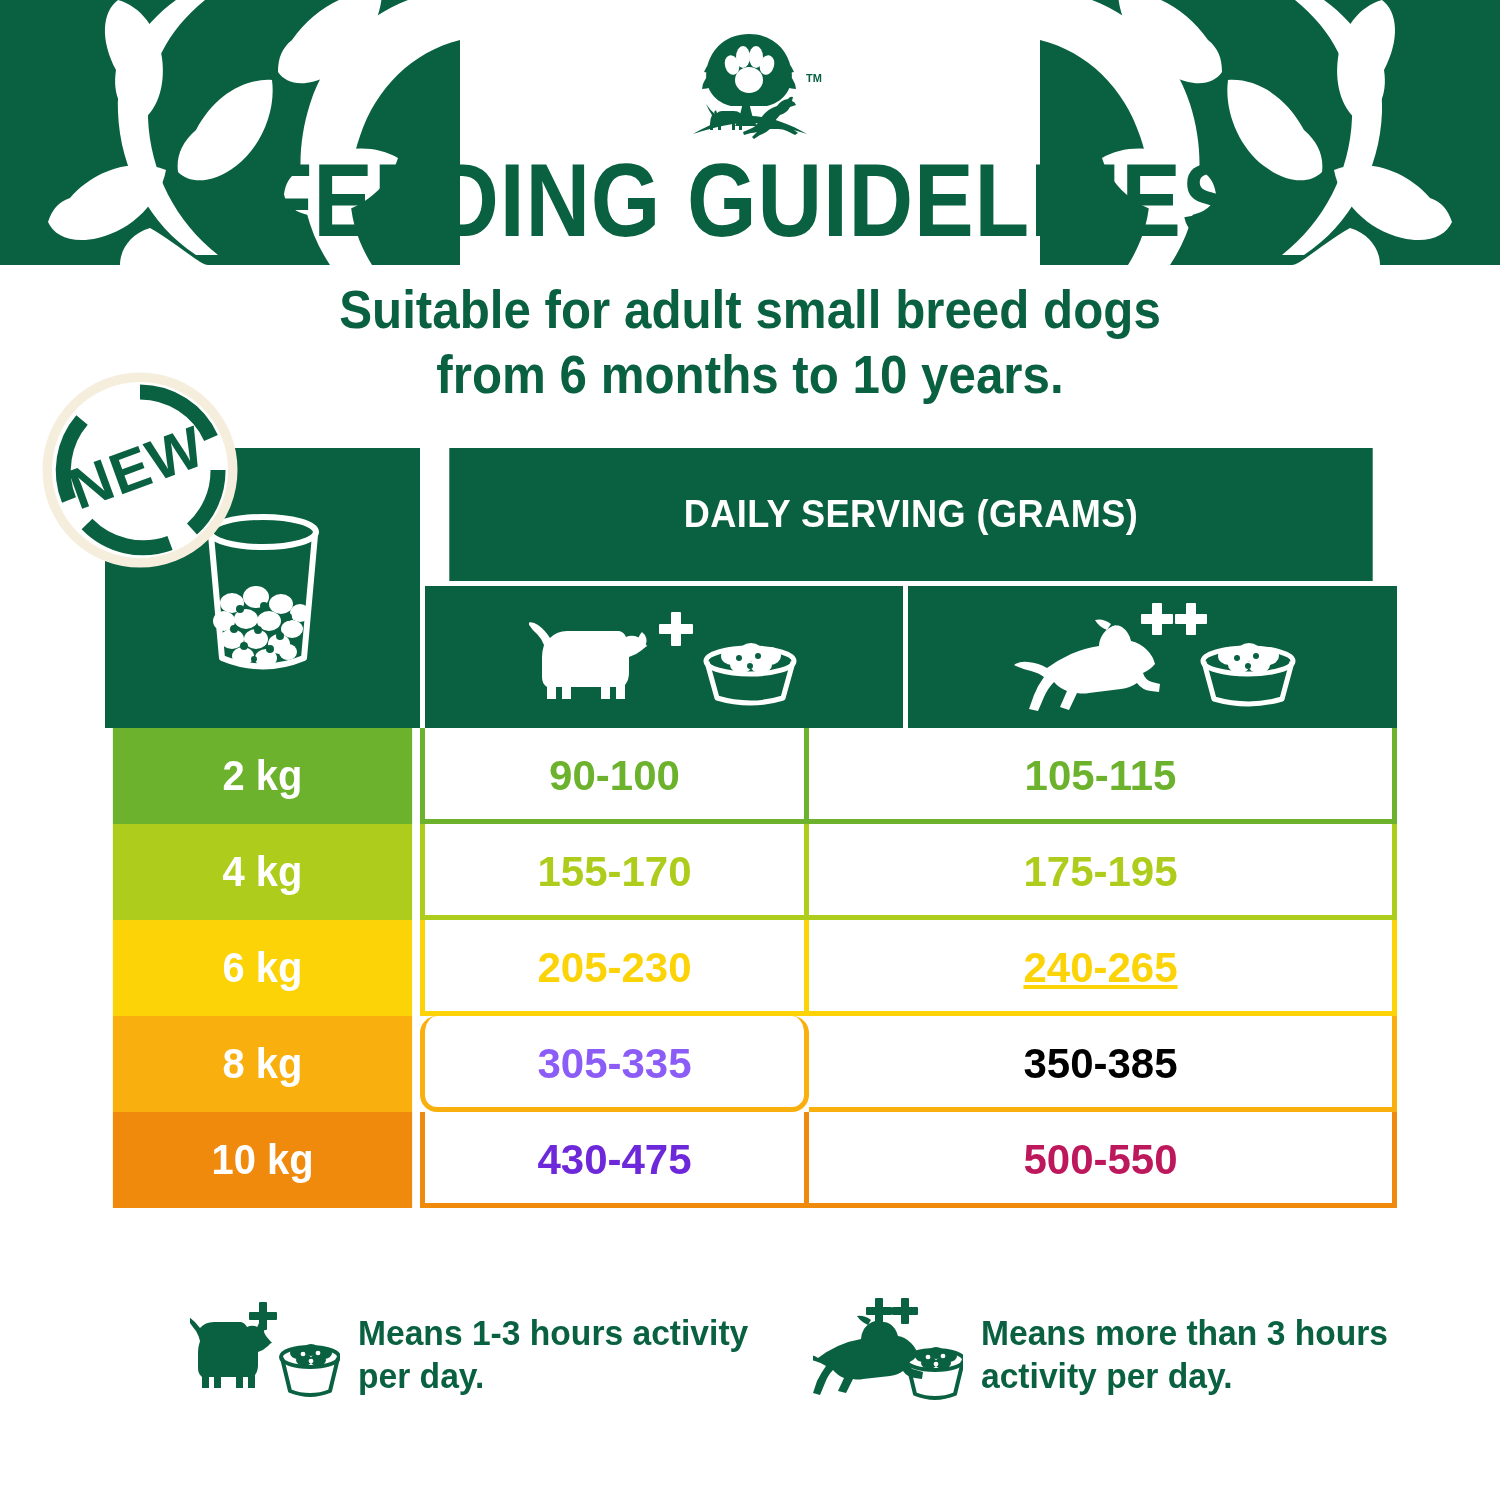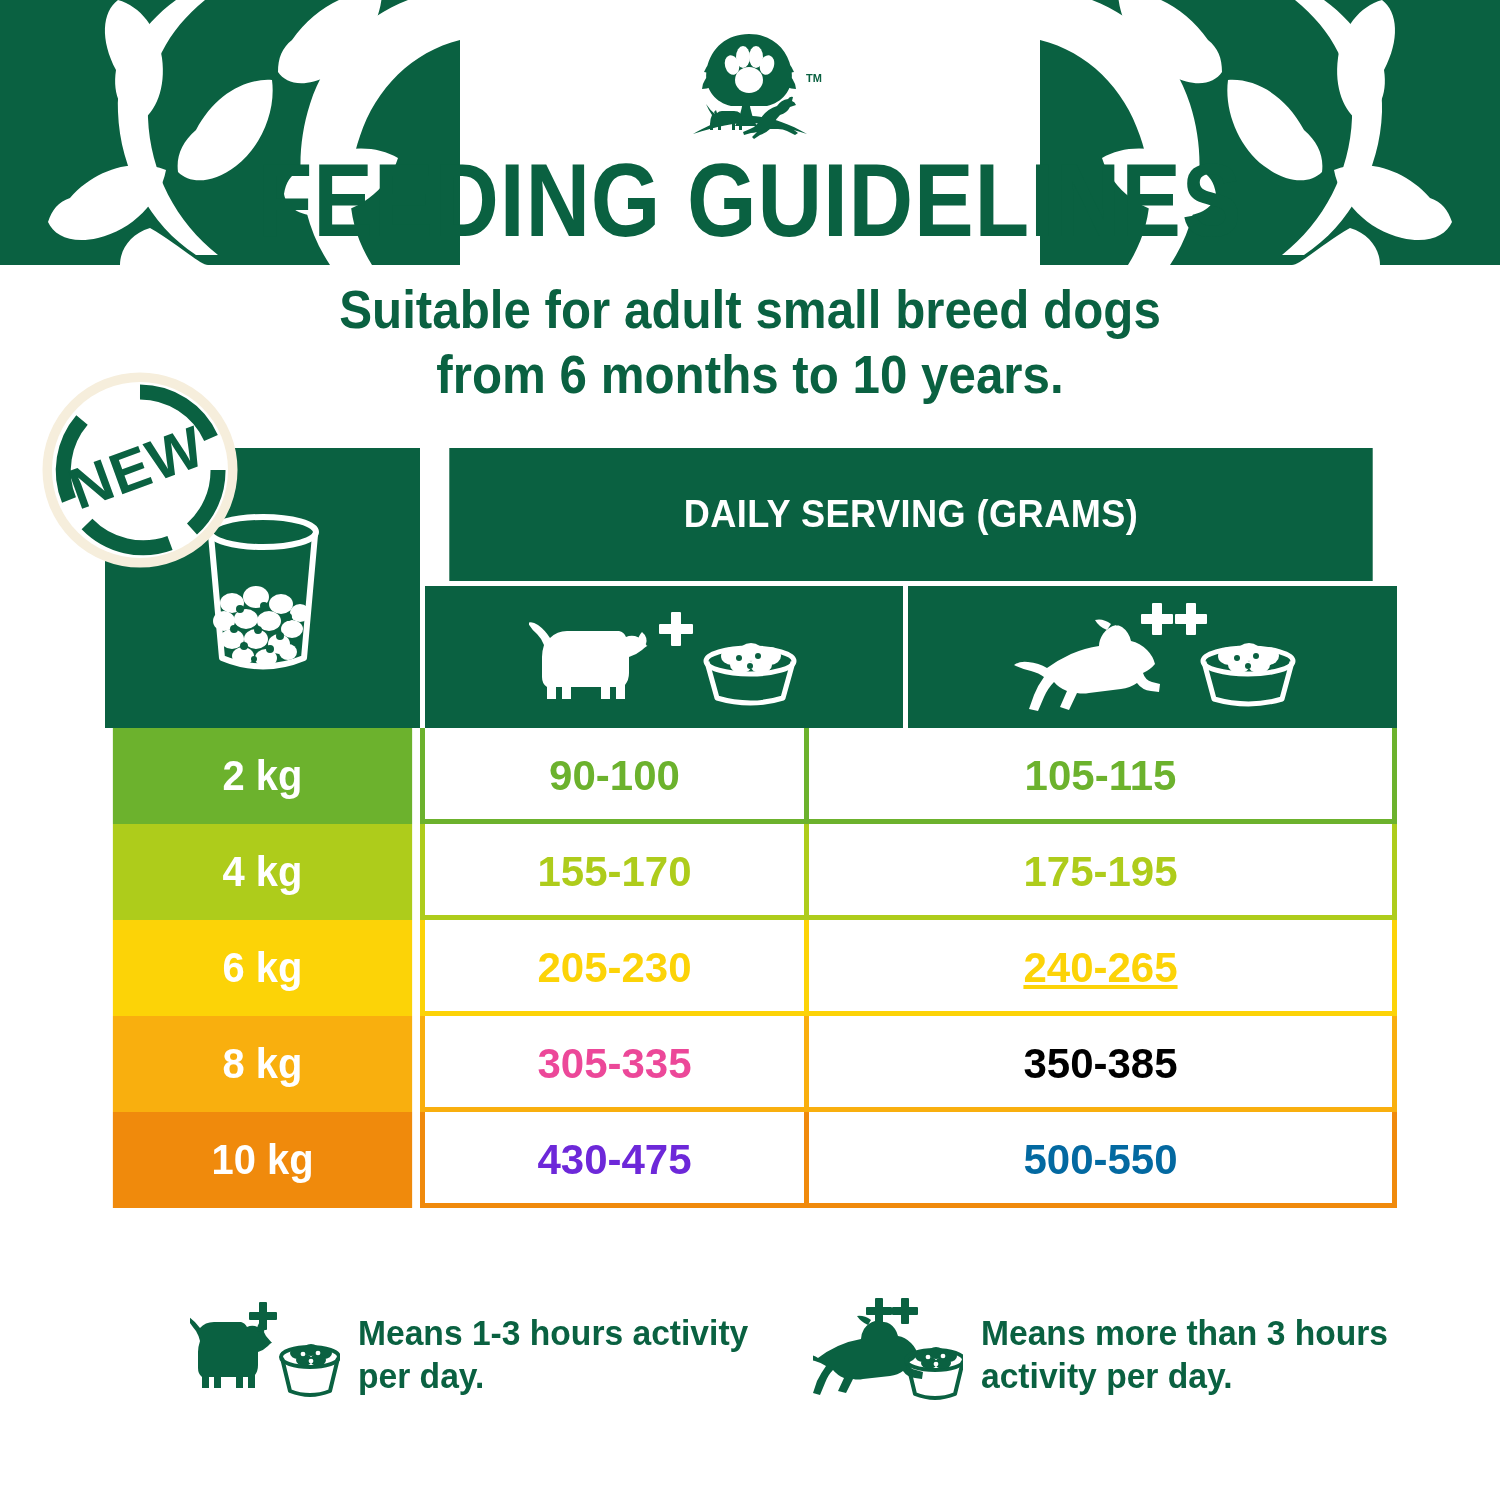--- a/index.html
+++ b/index.html
@@ -391,27 +391,27 @@
           <div class="td-val a" style="color: rgb(174, 204, 27); border-width: 0px 5px 5px; border-bottom-style: solid; border-bottom-color: rgb(174, 204, 27); border-right-style: solid; border-right-color: rgb(174, 204, 27); border-left-style: solid; border-left-color: rgb(174, 204, 27); border-top-style: initial; border-top-color: initial;">155-170</div>
           <div class="td-val b" style="color: rgb(174, 204, 27); border-bottom: 5px solid rgb(174, 204, 27); border-right: 5px solid rgb(174, 204, 27);">175-195</div>
         </div>
         <div class="trow">
           <div class="td-weight" style="background: rgb(252, 211, 7);">6 kg</div>
           <div class="td-val a" style="color: rgb(252, 211, 7); border-width: 0px 5px 5px; border-bottom-style: solid; border-bottom-color: rgb(252, 211, 7); border-right-style: solid; border-right-color: rgb(252, 211, 7); border-left-style: solid; border-left-color: rgb(252, 211, 7); border-top-style: initial; border-top-color: initial;">205-230</div>
           <div class="td-val b" style="color: rgb(252, 211, 7); border-bottom: 5px solid rgb(252, 211, 7); border-right: 5px solid rgb(252, 211, 7); text-decoration: underline;">240-265</div>
         </div>
         <div class="trow">
           <div class="td-weight" style="background: rgb(249, 175, 14);">8 kg</div>
-          <div class="td-val a" style="color: #ec4899; border-width: 0px 5px 5px; border-bottom-style: solid; border-bottom-color: rgb(249, 175, 14); border-right-style: solid; border-right-color: rgb(249, 175, 14); border-left-style: solid; border-left-color: rgb(249, 175, 14); border-top-style: initial; border-top-color: initial;">305-335</div>
+          <div class="td-val a" style="color: #8b5cf6; border-width: 0px 5px 5px; border-bottom-style: solid; border-bottom-color: rgb(249, 175, 14); border-right-style: solid; border-right-color: rgb(249, 175, 14); border-left-style: solid; border-left-color: rgb(249, 175, 14); border-top-style: initial; border-top-color: initial; border-radius: 17px;">305-335</div>
           <div class="td-val b" style="color: #000000; border-bottom: 5px solid rgb(249, 175, 14); border-right: 5px solid rgb(249, 175, 14);">350-385</div>
         </div>
         <div class="trow">
           <div class="td-weight" style="background: rgb(240, 138, 12);">10 kg</div>
           <div class="td-val a" style="color: #6d28d9; border-width: 0px 5px 5px; border-bottom-style: solid; border-bottom-color: rgb(240, 138, 12); border-right-style: solid; border-right-color: rgb(240, 138, 12); border-left-style: solid; border-left-color: rgb(240, 138, 12); border-top-style: initial; border-top-color: initial;">430-475</div>
-          <div class="td-val b" style="color: #0369a1; border-bottom: 5px solid rgb(240, 138, 12); border-right: 5px solid rgb(240, 138, 12);">500-550</div>
+          <div class="td-val b" style="color: #be185d; border-bottom: 5px solid rgb(240, 138, 12); border-right: 5px solid rgb(240, 138, 12);">500-550</div>
         </div>
       </div>
   </div>
 
   <div class="notes">
 
     <div class="note one">
       <svg class="note-icon" viewBox="0 0 150 112">
         <g fill="#0A6141">
           <rect x="69" y="6" width="8" height="28" rx="1"></rect>

